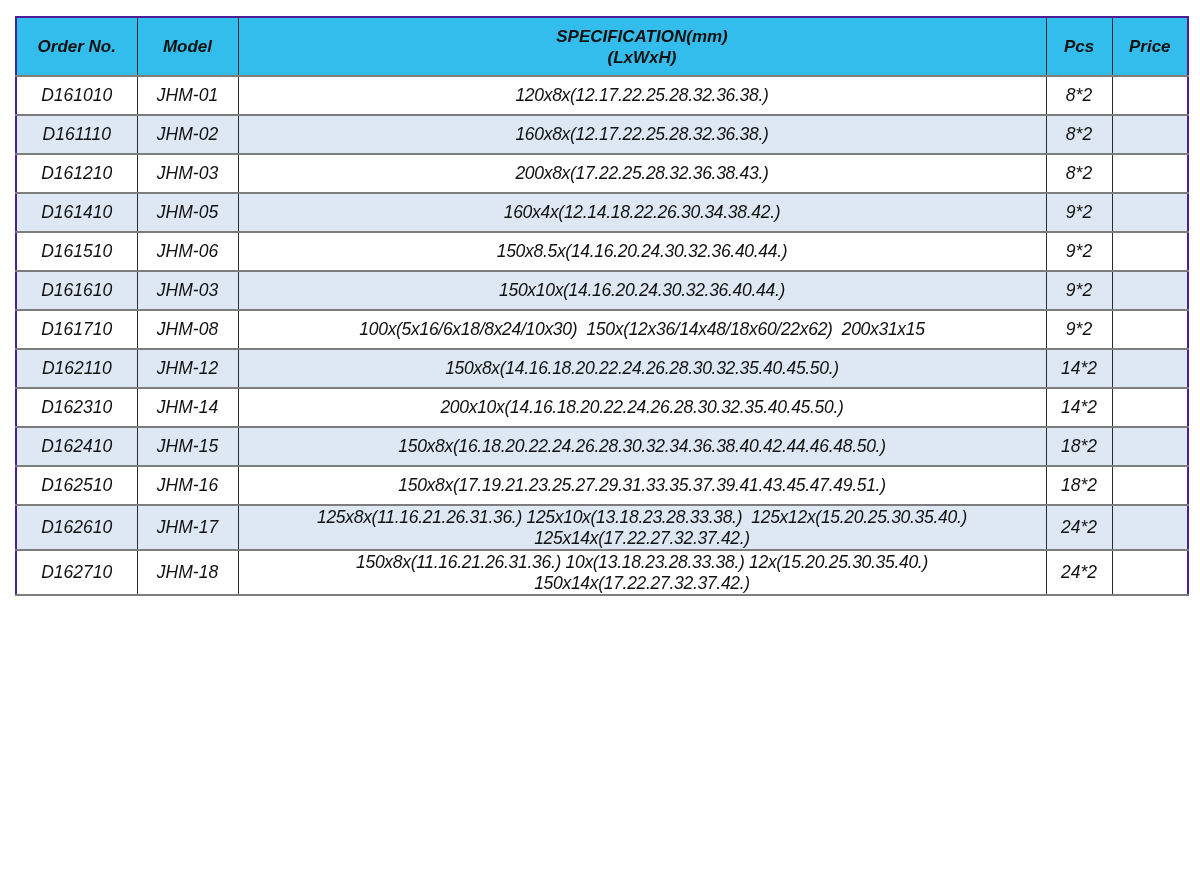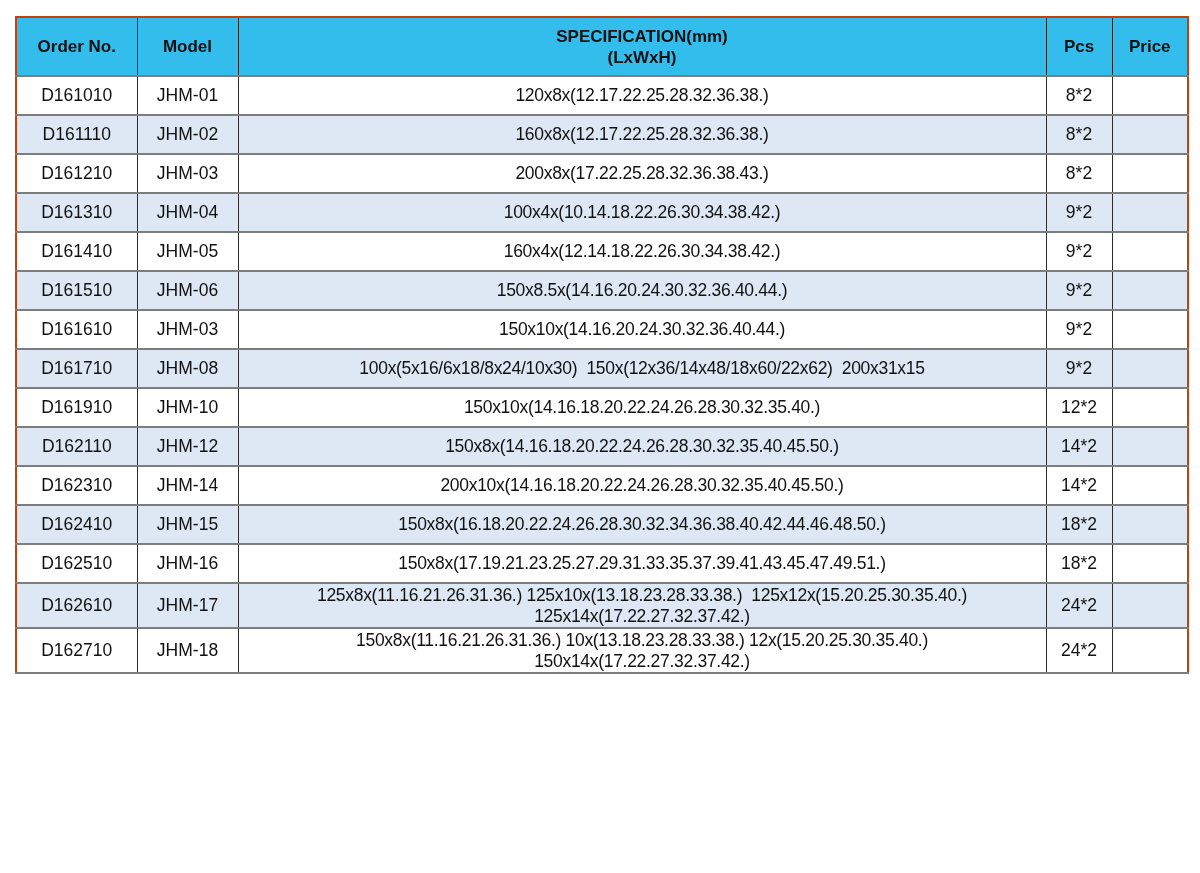--- a/index.html
+++ b/index.html
@@ -17,21 +17,22 @@
     .wrap {
       position: absolute;
       left: 15px;
       top: 16px;
       width: 1172px;
     }
     table.spec {
       border-collapse: collapse;
       width: 1172px;
       table-layout: fixed;
-      border: 2px solid #c2410c;
+      border: 2px solid #4c1d95;
+      font-style: italic;
     }
     table.spec col.c-order { width: 121px; }
     table.spec col.c-model { width: 101px; }
     table.spec col.c-spec  { width: 808px; }
     table.spec col.c-pcs   { width: 66px; }
     table.spec col.c-price { width: 76px; }
 
     table.spec th {
       background: #33bdec;
       color: #111111;
@@ -109,29 +110,20 @@
       <tr>
         <td>D161210</td>
         <td>JHM-03</td>
         <td class="spec-cell">
             <span class="spec-line">200x8x(17.22.25.28.32.36.38.43.)</span>
           </td>
         <td>8*2</td>
         <td></td>
       </tr>
       <tr>
-        <td>D161310</td>
-        <td>JHM-04</td>
-        <td class="spec-cell">
-            <span class="spec-line">100x4x(10.14.18.22.26.30.34.38.42.)</span>
-          </td>
-        <td>9*2</td>
-        <td></td>
-      </tr>
-      <tr>
         <td>D161410</td>
         <td>JHM-05</td>
         <td class="spec-cell">
             <span class="spec-line">160x4x(12.14.18.22.26.30.34.38.42.)</span>
           </td>
         <td>9*2</td>
         <td></td>
       </tr>
       <tr>
         <td>D161510</td>
@@ -151,29 +143,20 @@
         <td>9*2</td>
         <td></td>
       </tr>
       <tr>
         <td>D161710</td>
         <td>JHM-08</td>
         <td class="spec-cell">
             <span class="spec-line" style="white-space:pre;">100x(5x16/6x18/8x24/10x30)  150x(12x36/14x48/18x60/22x62)  200x31x15</span>
           </td>
         <td>9*2</td>
-        <td></td>
-      </tr>
-      <tr>
-        <td>D161910</td>
-        <td>JHM-10</td>
-        <td class="spec-cell">
-            <span class="spec-line">150x10x(14.16.18.20.22.24.26.28.30.32.35.40.)</span>
-          </td>
-        <td>12*2</td>
         <td></td>
       </tr>
       <tr>
         <td>D162110</td>
         <td>JHM-12</td>
         <td class="spec-cell">
             <span class="spec-line">150x8x(14.16.18.20.22.24.26.28.30.32.35.40.45.50.)</span>
           </td>
         <td>14*2</td>
         <td></td>

